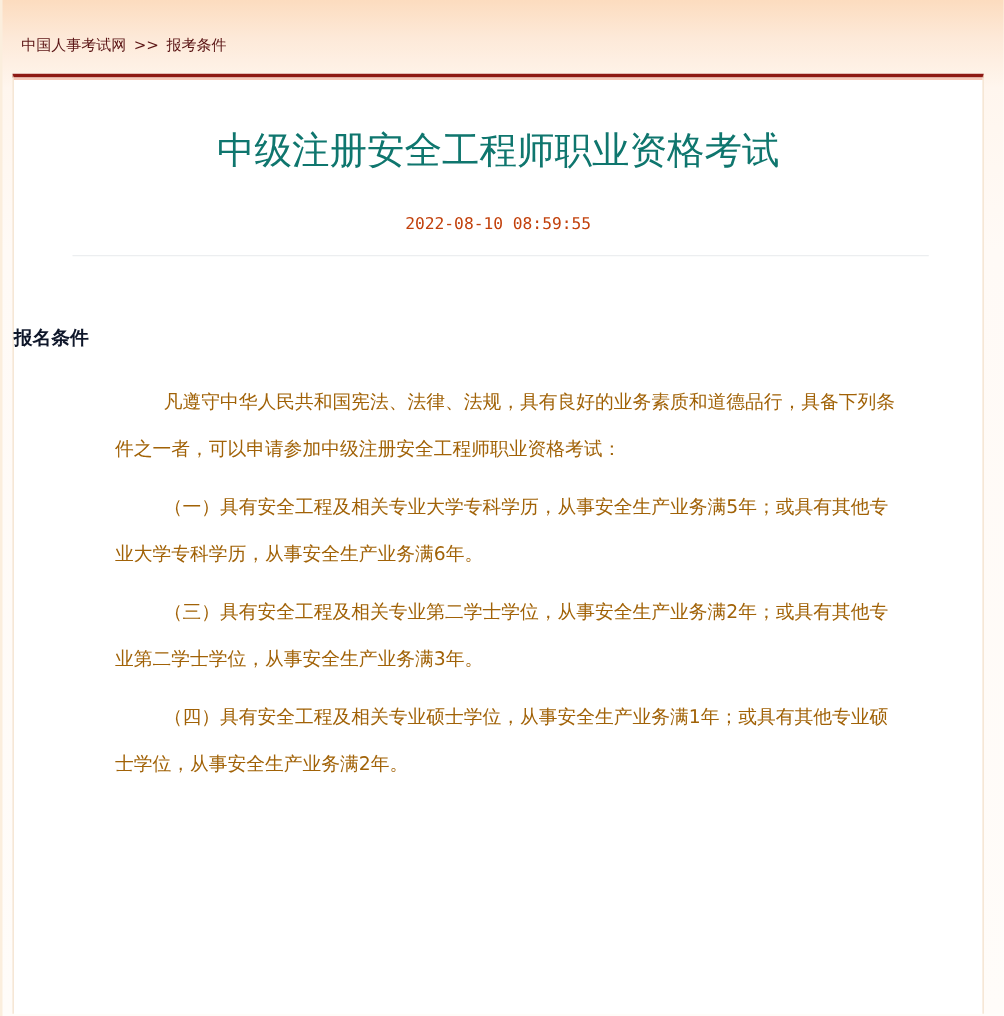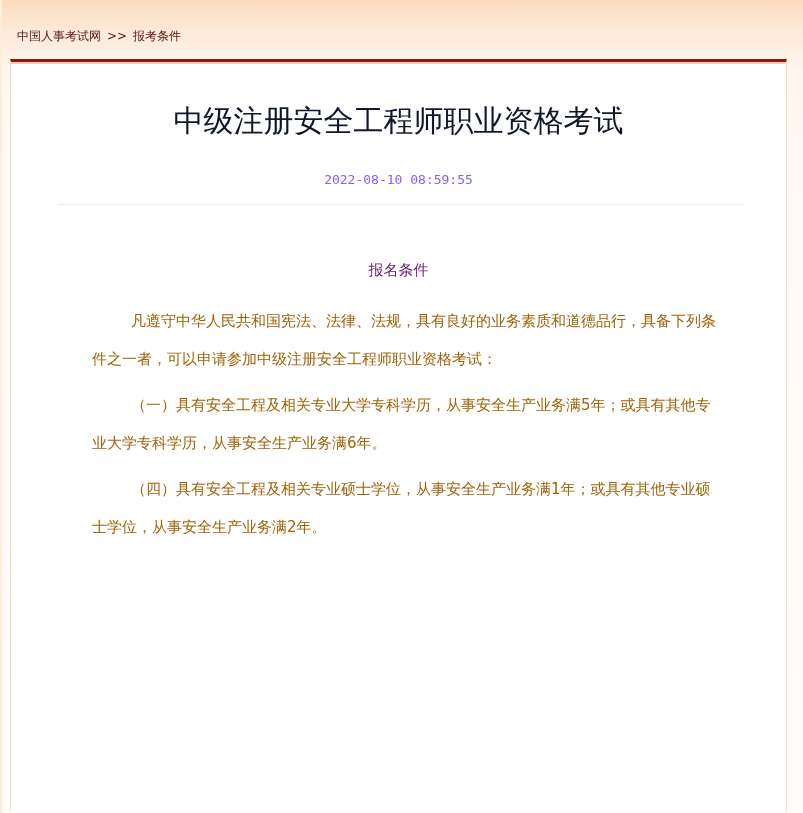--- a/index.html
+++ b/index.html
@@ -62,53 +62,53 @@
       background: #f6c9b9;
     }
     .article-title {
       position: absolute;
       left: 0;
       right: 0;
       top: 41px;
       text-align: center;
       font-size: 30px;
       line-height: 36px;
-      color: #0f172a;
+      color: #0f766e;
       font-weight: normal;
       margin: 0;
       letter-spacing: 0px;
     }
     .article-date {
       position: absolute;
       left: 0;
       right: 0;
       top: 109px;
       text-align: center;
       font-family: "DejaVu Sans Mono", "Liberation Mono", monospace;
       font-size: 13px;
-      color: #8b5cf6;
+      color: #c2410c;
       line-height: 18px;
     }
     .divider {
       position: absolute;
       left: 47px;
       width: 685px;
       top: 142px;
       height: 1px;
       background: #eceef0;
     }
     .section-heading {
       position: absolute;
       left: 0;
       right: 0;
       top: 198px;
-      text-align: center;
+      text-align: left;
       font-size: 15px;
-      font-weight: normal;
-      color: #701a75;
+      font-weight: bold;
+      color: #0f172a;
       line-height: 20px;
     }
     .body-text {
       position: absolute;
       left: 81px;
       width: 625px;
       top: 240px;
       font-size: 15px;
       color: #a16207;
       line-height: 38px;
@@ -128,15 +128,16 @@
 </div>
 
 <div class="content-box">
   <h1 class="article-title">中级注册安全工程师职业资格考试</h1>
   <div class="article-date">2022-08-10 08:59:55</div>
   <div class="divider"></div>
   <div class="section-heading">报名条件</div>
   <div class="body-text">
     <p>凡遵守中华人民共和国宪法、法律、法规，具有良好的业务素质和道德品行，具备下列条件之一者，可以申请参加中级注册安全工程师职业资格考试：</p>
     <p>（一）具有安全工程及相关专业大学专科学历，从事安全生产业务满5年；或具有其他专业大学专科学历，从事安全生产业务满6年。</p>
+    <p>（三）具有安全工程及相关专业第二学士学位，从事安全生产业务满2年；或具有其他专业第二学士学位，从事安全生产业务满3年。</p>
     <p>（四）具有安全工程及相关专业硕士学位，从事安全生产业务满1年；或具有其他专业硕士学位，从事安全生产业务满2年。</p>
   </div>
 </div>
 
 </body></html>

